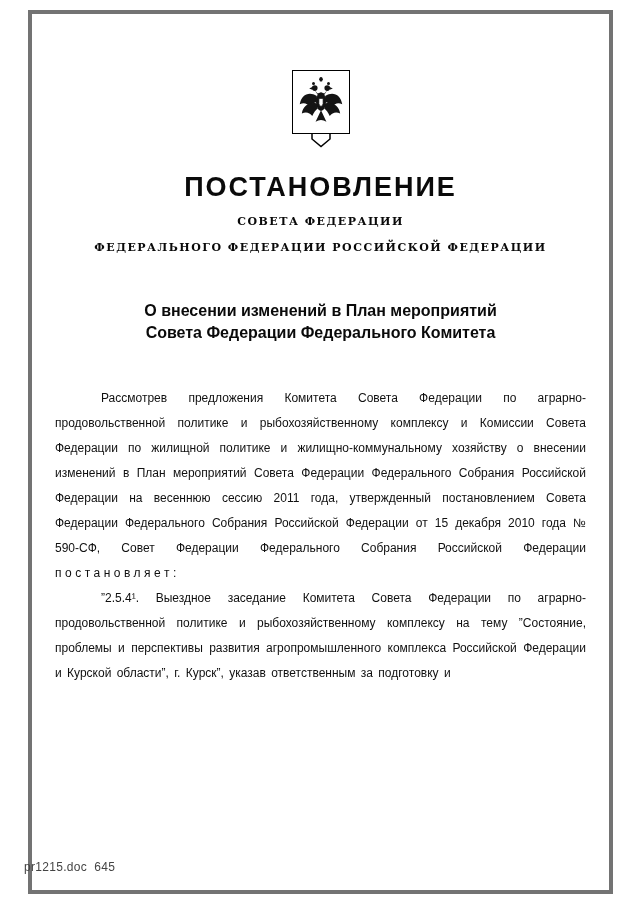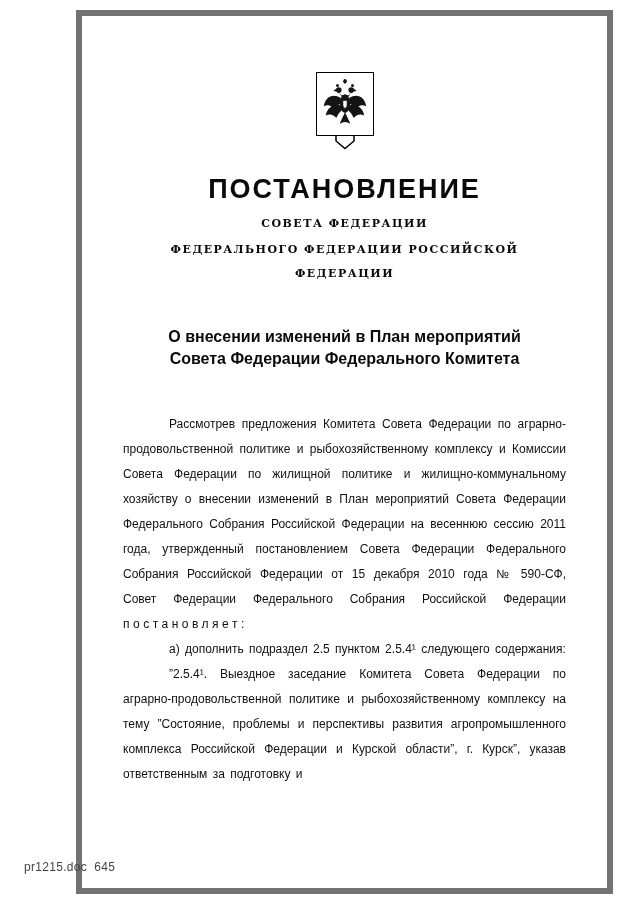--- a/index.html
+++ b/index.html
@@ -9,24 +9,23 @@
     height: 905px;
     margin: 0 auto;
     background: #ffffff;
     font-family: "Liberation Sans", sans-serif;
     color: #111;
     overflow: hidden;
   }
   .frame {
     position: absolute;
     left: 28px; top: 10px; right: 27px; bottom: 11px;
-    border: 6px solid #737373;
+    border: 4px solid #737373;
     box-sizing: border-box;
-    padding: 0 41px;
-    margin-left: 48px;
+    padding: 0 23px;
   }
   .emblem-wrap { text-align: center; margin-top: 56px; line-height: 0; }
   .emblem-box {
     display: inline-block;
     width: 58px; height: 64px;
     border: 1.5px solid #000;
     box-sizing: border-box;
     padding-top: 4px;
   }
   .emblem-tab { display: block; margin: -1px auto 0 auto; }
@@ -119,20 +118,19 @@
     <div class="org-line first">СОВЕТА ФЕДЕРАЦИИ</div>
     <div class="org-line second">ФЕДЕРАЛЬНОГО ФЕДЕРАЦИИ РОССИЙСКОЙ ФЕДЕРАЦИИ</div>
 
     <div class="subject">
       <div>О внесении изменений в План мероприятий</div>
       <div>Совета Федерации Федерального Комитета</div>
     </div>
 
     <div class="body-text">
       <p><span>Рассмотрев предложения Комитета Совета Федерации по аграрно-продовольственной политике и рыбохозяйственному комплексу и Комиссии Совета Федерации по жилищной политике и жилищно-коммунальному хозяйству о внесении изменений в План мероприятий Совета Федерации Федерального Собрания Российской Федерации на весеннюю сессию 2011 года, утвержденный постановлением Совета Федерации Федерального Собрания Российской Федерации от 15 декабря 2010 года № 590-СФ, Совет Федерации Федерального Собрания Российской Федерации </span><span class="spaced-emphasis">постановляет:</span></p>
-      <p>а) дополнить подраздел 2.5 пунктом 2.5.4¹ следующего содержания:</p>
       <p>”2.5.4¹. Выездное заседание Комитета Совета Федерации по аграрно-продовольственной политике и рыбохозяйственному комплексу на тему ”Состояние, проблемы и перспективы развития агропромышленного комплекса Российской Федерации и Курской области”, г. Курск”, указав ответственным за подготовку и</p>
     </div>
 
   </div>
 
   <div class="footer-note">pr1215.doc  645</div>
 </div>
 
 </body></html>

